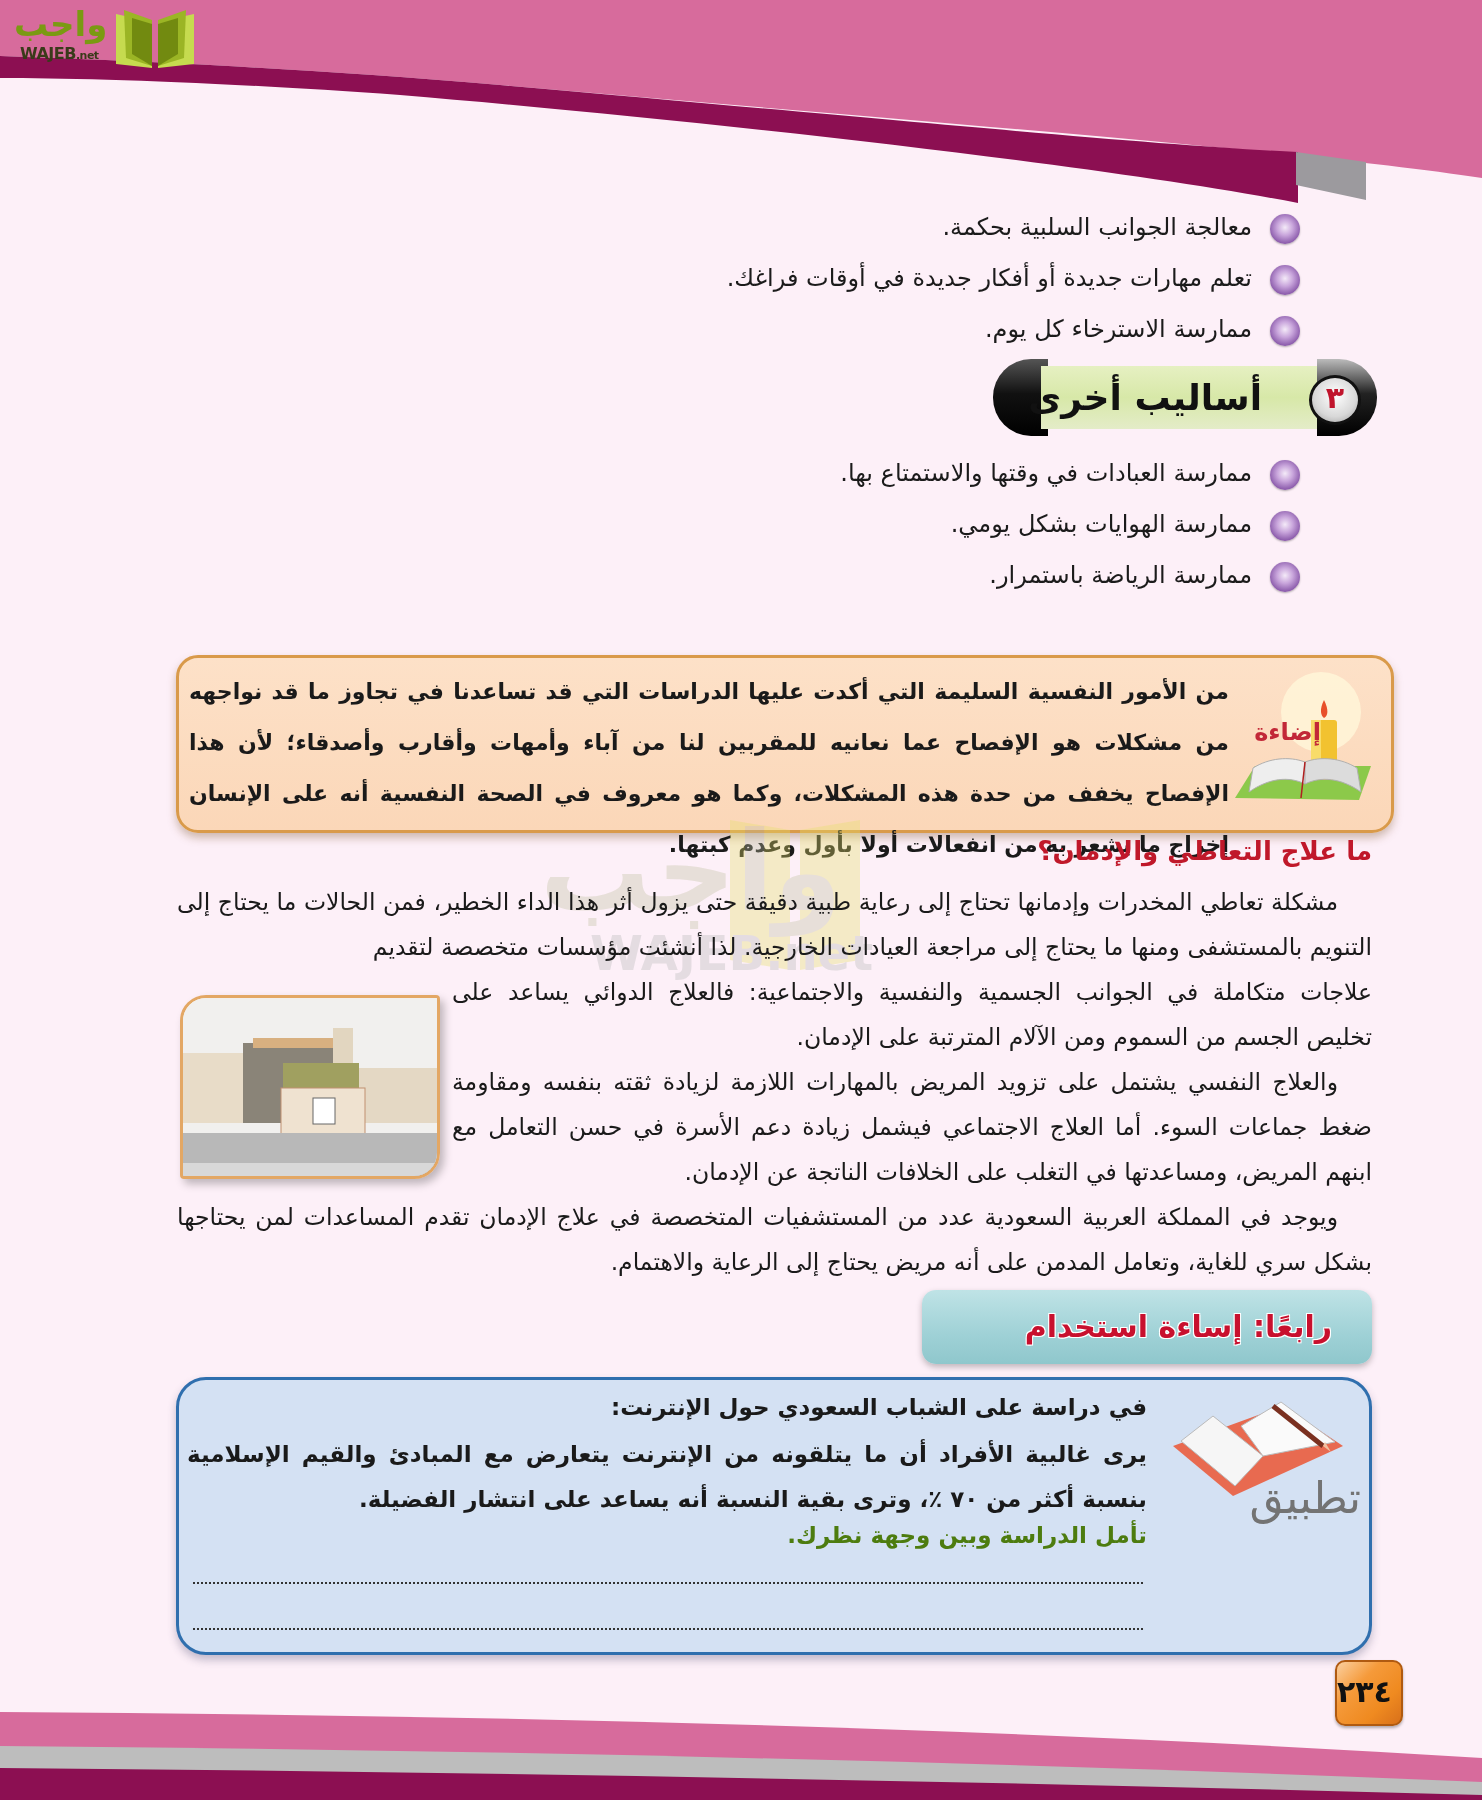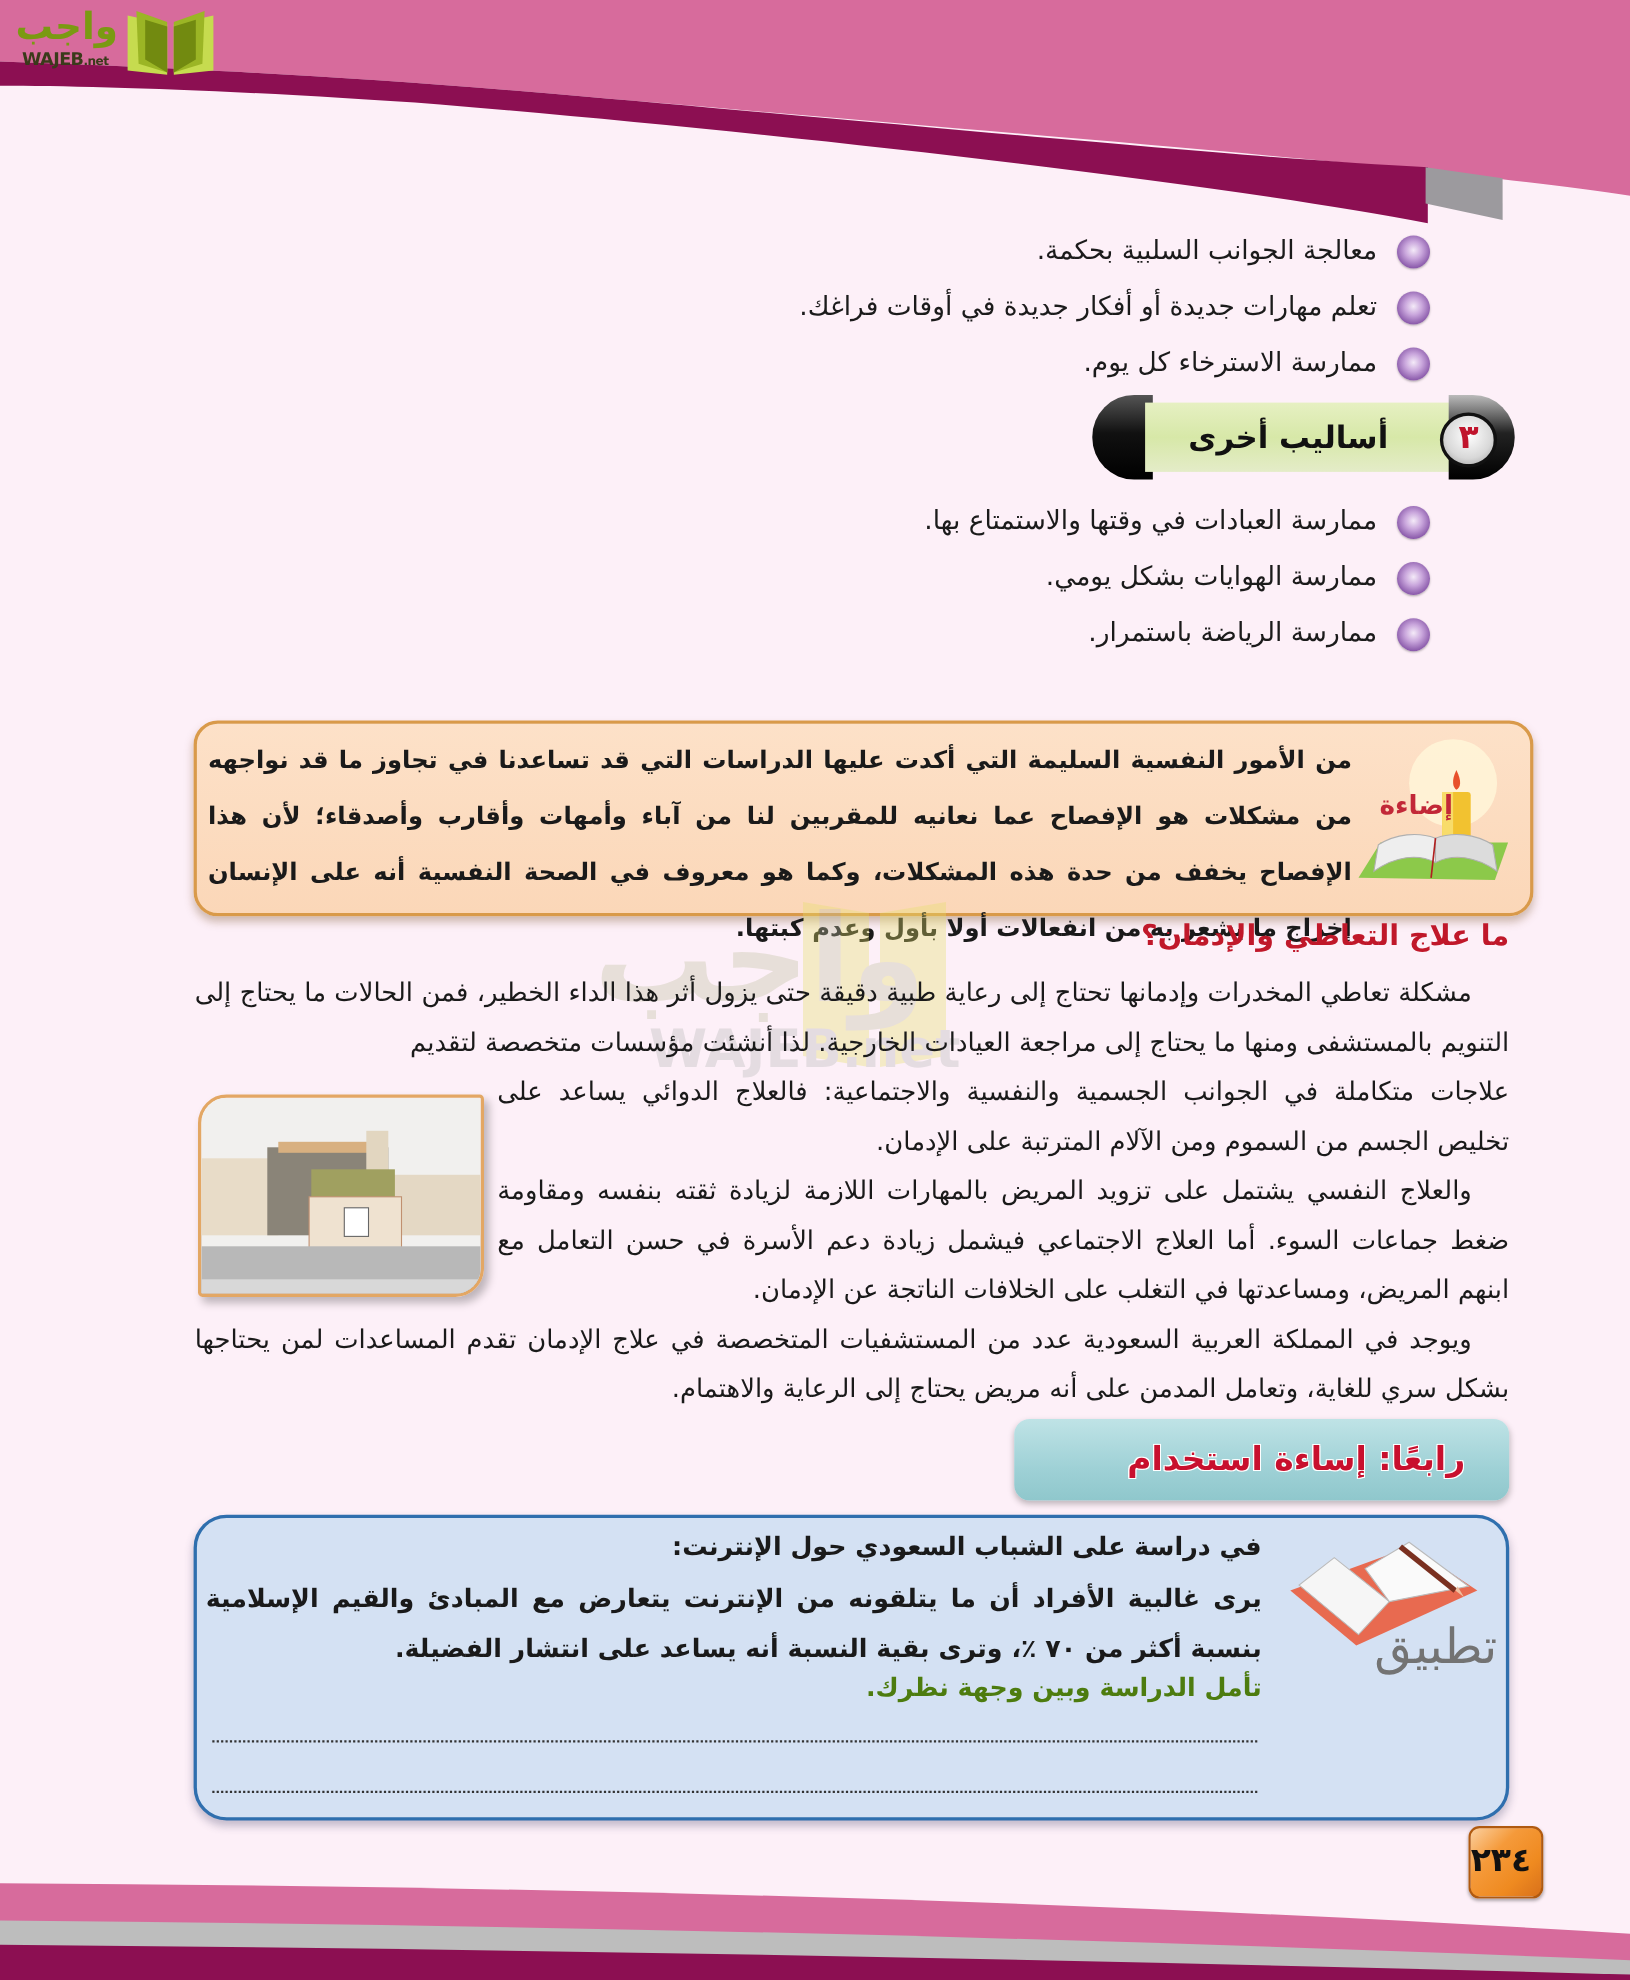--- a/index.html
+++ b/index.html
@@ -28,21 +28,21 @@
   .pill { position: absolute; left: 993px; top: 359px; width: 384px; height: 77px; }
   .pill-left { position: absolute; left: 0; top: 0; width: 55px; height: 77px; border-radius: 38px 0 0 38px;
     background: linear-gradient(180deg, #555 0%, #111 45%, #000 100%); }
   .pill-mid { position: absolute; left: 48px; top: 7px; width: 285px; height: 63px;
     background: linear-gradient(180deg, #e6f0c2 0%, #d7e8a8 50%, #e4ecc8 100%); }
   .pill-right { position: absolute; right: 0; top: 0; width: 60px; height: 77px; border-radius: 0 38px 38px 0;
     background: linear-gradient(180deg, #bbb 0%, #222 45%, #000 100%); }
   .pill-num { position: absolute; right: 16px; top: 16px; width: 46px; height: 44px; border-radius: 50%;
     background: radial-gradient(circle at 50% 40%, #ffffff 0%, #d8d8d8 60%, #999 100%);
     border: 3px solid #111; color: #c0142c; font-size: 30px; font-weight: bold; text-align: center; line-height: 40px; }
-  .pill-title { position: absolute; right: 115px; top: 0; height: 77px; line-height: 77px; font-size: 28px; font-weight: bold; color: #111; direction: rtl; }
+  .pill-title { position: absolute; right: 115px; top: 0; height: 77px; line-height: 77px; font-size: 36px; font-weight: bold; color: #111; direction: rtl; }
 
   
   .idaa { position: absolute; left: 176px; top: 655px; width: 1212px; height: 172px; border-radius: 22px;
     background: linear-gradient(180deg, #fde1c8 0%, #fbd7b8 100%);
     border: 3px solid #d99a4a; box-shadow: 0 5px 8px rgba(120,80,40,0.35); }
   .idaa-text { position: absolute; right: 162px; top: 8px; width: 1040px; font-size: 22px; line-height: 51px; direction: rtl; text-align: justify; font-weight: bold; color: #1a1a1a; }
   .idaa-icon { position: absolute; right: 12px; top: 12px; width: 150px; height: 150px; }
   .idaa-label { position: absolute; right: 70px; top: 60px; font-size: 24px; font-weight: bold; color: #c22838; direction: rtl; }
 
   

